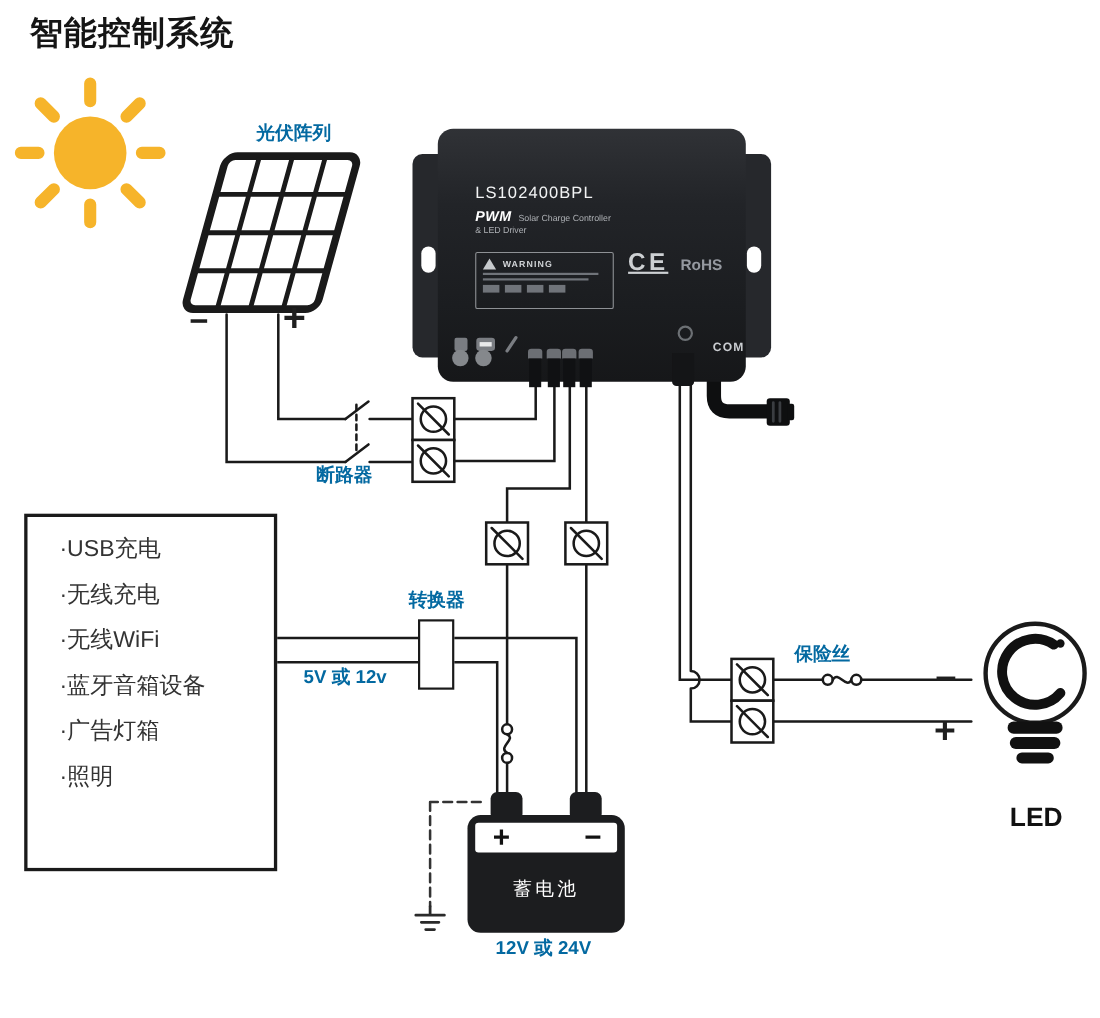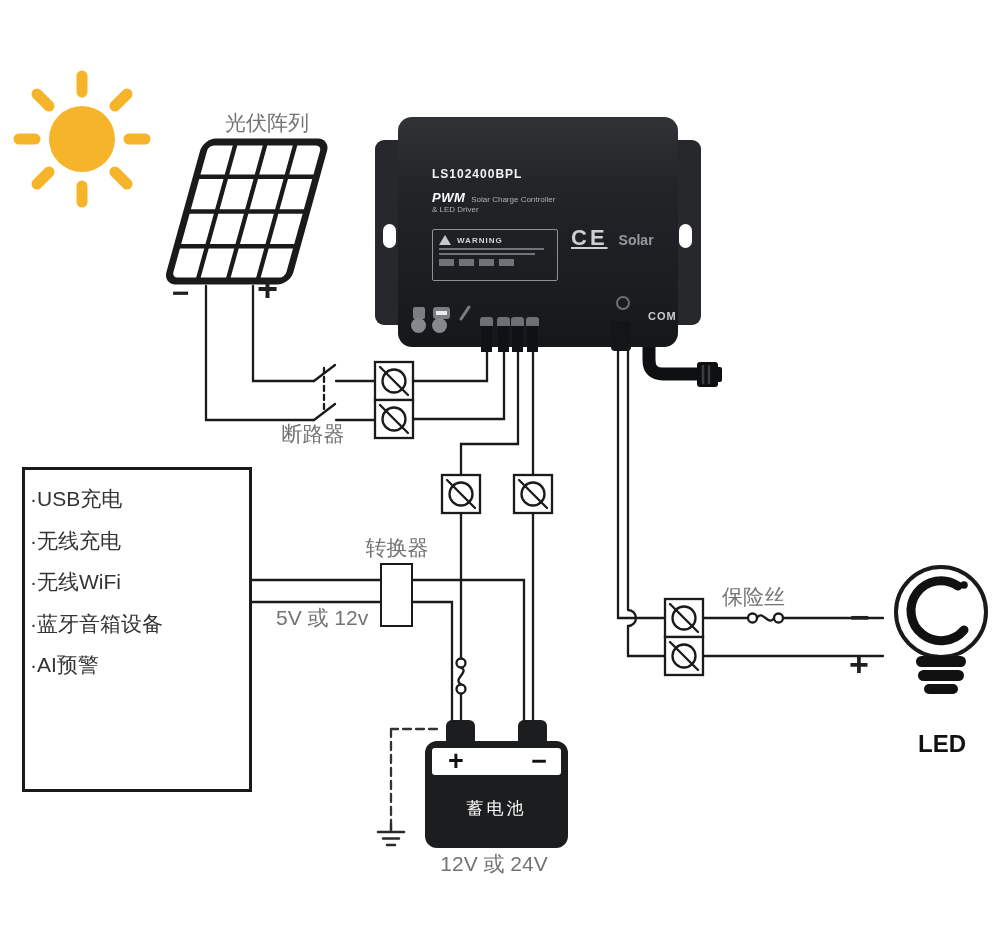--- a/index.html
+++ b/index.html
@@ -1,37 +1,37 @@
 <!DOCTYPE html>
 <html><head>
 <meta charset="utf-8">
 <style>
   html,body{margin:0;padding:0;background:#fff;}
   .canvas{position:relative;width:1000px;height:925px;background:#fff;overflow:hidden;
           font-family:"Liberation Sans","DejaVu Sans",sans-serif;}
   .abs{position:absolute;}
   .ctr{transform:translateX(-50%);}
   .page-title{left:27px;top:10px;font-size:30px;font-weight:800;color:#151515;letter-spacing:1px;}
-  .blue{color:#737373;font-size:21px;font-weight:400;white-space:nowrap;}
+  .blue{color:#0369a1;font-size:17px;font-weight:700;white-space:nowrap;}
   .sign{color:#1f1f1f;font-weight:700;line-height:1;white-space:nowrap;}
   
-  .features{left:22px;top:467px;width:230px;height:325px;border:3px solid #1a1a1a;background:#fff;box-sizing:border-box;padding:8px 0 0 5px;}
+  .features{left:22px;top:467px;width:230px;height:325px;border:3px solid #1a1a1a;background:#fff;box-sizing:border-box;padding:8px 0 0 29px;}
   .features .item{font-size:21px;color:#333;line-height:41.5px;white-space:nowrap;}
   
   .converter{left:380px;top:563px;width:33px;height:64px;background:#fff;border:2.5px solid #1a1a1a;box-sizing:border-box;}
   
   .controller{left:375px;top:115px;width:326px;height:235px;}
   .ear{position:absolute;top:25px;width:28px;height:185px;background:#26282c;}
   .ear.l{left:0;border-radius:9px 0 0 9px;}
   .ear.r{left:298px;border-radius:0 9px 9px 0;}
   .hole{position:absolute;top:84px;width:13px;height:24px;background:#fff;border-radius:7px;}
   .ear.l .hole{left:8px;} .ear.r .hole{left:6px;}
   .cbody{position:absolute;left:23px;top:2px;width:280px;height:230px;border-radius:14px;
          background:linear-gradient(180deg,#303236 0%,#222428 30%,#1b1d20 70%,#161719 100%);}
-  .model{position:absolute;left:57px;top:52px;font-size:12px;font-weight:700;color:#f2f3f4;letter-spacing:1px;}
+  .model{position:absolute;left:57px;top:52px;font-size:15px;font-weight:400;color:#f2f3f4;letter-spacing:1px;}
   .l2{position:absolute;left:57px;top:73px;white-space:nowrap;}
   .pwm{font-size:13px;font-weight:900;font-style:italic;color:#fff;letter-spacing:.5px;}
   .sub{font-size:8px;color:#aeb1b5;margin-left:6px;}
   .l3{position:absolute;left:57px;top:90px;font-size:8px;color:#aeb1b5;}
   .warnbox{position:absolute;left:57px;top:114px;width:124px;height:50px;border:1px solid #8e9195;border-radius:2px;}
   .warnhead{display:flex;align-items:center;margin:5px 0 3px 6px;text-align:center;}
   .tri{width:0;height:0;border-left:6px solid transparent;border-right:6px solid transparent;border-bottom:10px solid #c7cacd;}
   .warntxt{font-size:8px;font-weight:800;color:#d2d5d8;margin-left:6px;letter-spacing:1px;}
   .wbar{height:2px;background:#70747a;margin:3px 6px 0 6px;}
   .wicons{display:flex;gap:5px;margin:4px 0 0 6px;}
@@ -160,33 +160,35 @@
     <g>
       <circle cx="941" cy="612" r="45" fill="#fff" stroke="#1a1a1a" stroke-width="4"></circle>
       <path d="M958,586A30,30 0 1 0 964,630" stroke="#111" stroke-width="9"></path>
       <circle cx="964" cy="585" r="3.8" fill="#111" stroke="none"></circle>
       <rect x="916" y="656" width="50" height="11" rx="5.5" fill="#111"></rect>
       <rect x="918" y="670" width="46" height="11" rx="5.5" fill="#111"></rect>
       <rect x="924" y="684" width="34" height="10" rx="5" fill="#111"></rect>
     </g>
   </svg>
 
+  <div class="abs page-title">智能控制系统</div>
 
   <div class="abs blue ctr" style="left:267px;top:109px">光伏阵列</div>
   <div class="abs sign" style="left:172px;top:278px;font-size:30px">−</div>
   <div class="abs sign" style="left:257px;top:271px;font-size:36px">+</div>
 
   <div class="abs blue ctr" style="left:313px;top:420px">断路器</div>
 
   <div class="abs features">
     <div class="item">·USB充电</div>
     <div class="item">·无线充电</div>
     <div class="item">·无线WiFi</div>
     <div class="item">·蓝牙音箱设备</div>
-    <div class="item">·AI预警</div>
+    <div class="item">·广告灯箱</div>
+    <div class="item">·照明</div>
   </div>
 
   <div class="abs blue ctr" style="left:397px;top:534px">转换器</div>
   <div class="abs converter"></div>
   <div class="abs blue" style="left:276px;top:604px">5V 或 12v</div>
 
   <div class="abs controller">
     <div class="ear l">
         <div class="hole"></div>
       </div>
@@ -207,21 +209,21 @@
       <div class="wbar" style="width:105px"></div>
       <div class="wbar" style="width:96px"></div>
       <div class="wicons">
           <div></div>
           <div></div>
           <div></div>
           <div></div>
         </div>
     </div>
     <div class="cemark">
-      <span class="ce">CE</span><span class="rohs">Solar</span>
+      <span class="ce">CE</span><span class="rohs">RoHS</span>
     </div>
     <svg class="porticon" width="70" height="20" viewBox="0 0 70 20">
       <rect x="0" y="4" width="12" height="12" rx="2" fill="#7a7d82"></rect>
       <rect x="20" y="4" width="17" height="12" rx="3" fill="#7a7d82"></rect>
         <rect x="23" y="8" width="11" height="4" fill="#e8e9ea"></rect>
       <path d="M48,16L56,4" stroke="#7a7d82" stroke-width="3" stroke-linecap="round"></path>
     </svg>
     <div class="plug" style="left:36px"></div>
     <div class="plug" style="left:57px"></div>
     <div class="screw" style="left:105px"></div>

